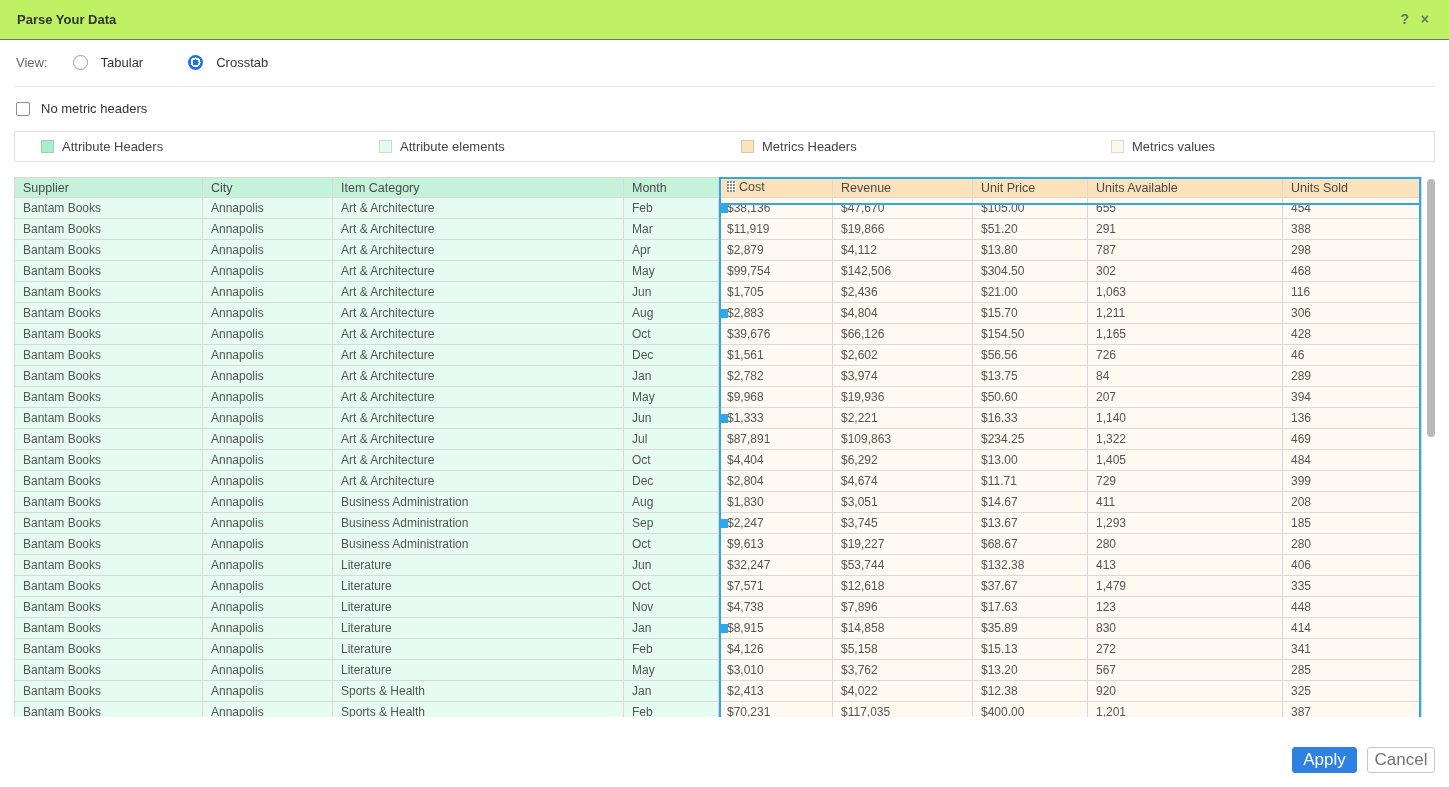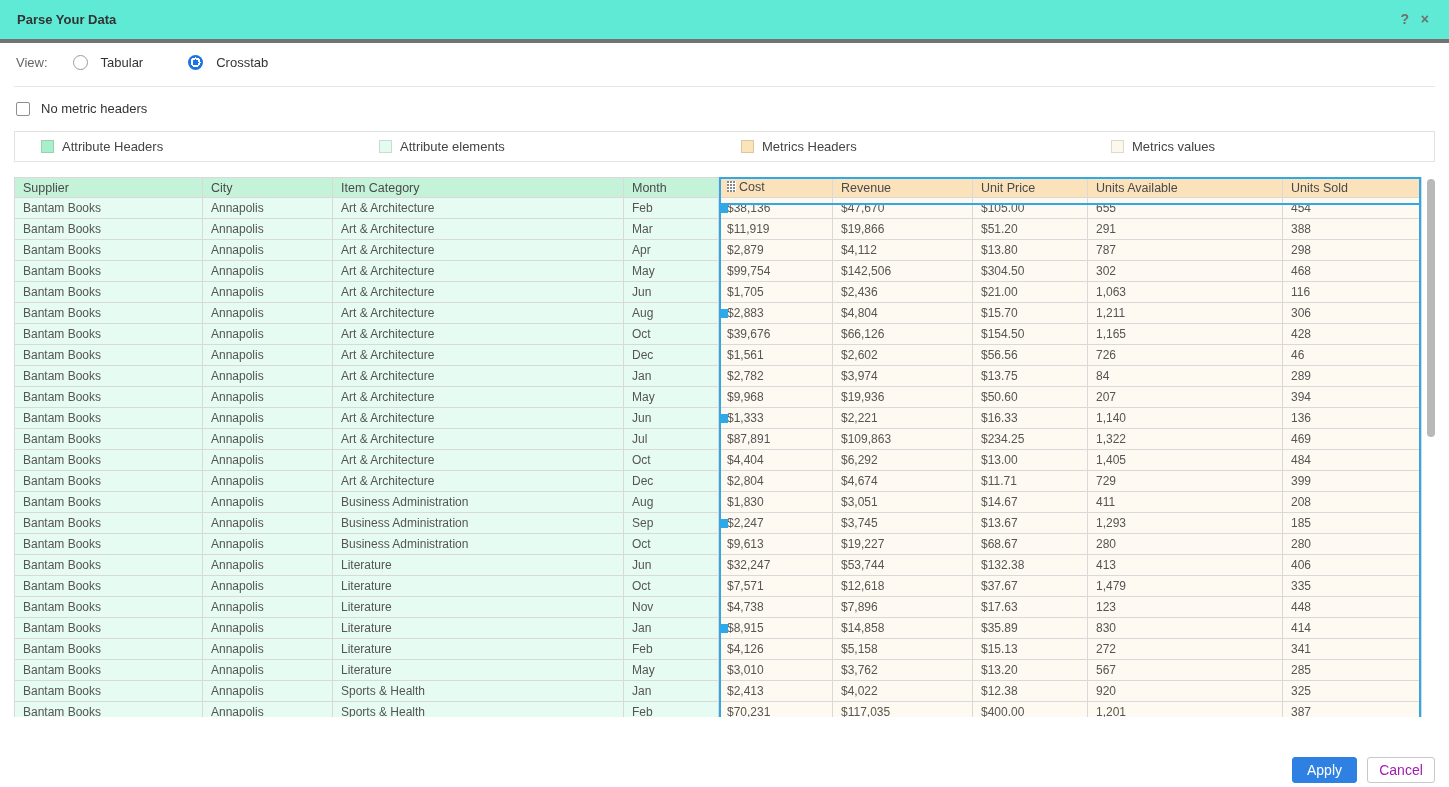--- a/index.html
+++ b/index.html
@@ -1,21 +1,21 @@
 <!DOCTYPE html>
 <html style="--attr-header: #c5f3da; --attr-cell: #e6fbf1; --metric-header: #fbe2ba; --metric-cell: #fffaf1; --selection: #2fa8e8; --apply-button: #2f80e3; --radio-blue: #1a73e8;"><head>
 <meta charset="utf-8">
 <style>
   html,body{margin:0;padding:0;overflow:hidden;}
   body{
     width:1449px;height:787px;position:relative;background:#fff;
     font-family:"Liberation Sans", sans-serif;color:#333;
   }
   
-  .titlebar{position:absolute;left:0;top:0;right:0;height:39px;background:#5eead4;border-bottom:4px solid #737373;}
+  .titlebar{position:absolute;left:0;top:0;right:0;height:39px;background:#bef264;border-bottom:1px solid #737373;}
   .dialog-title{position:absolute;left:17px;top:12px;font-size:13px;font-weight:bold;color:#333;}
   .tb-icon{position:absolute;top:11px;font-size:14px;font-weight:bold;color:#6f6f6f;cursor:pointer;line-height:16px;}
   .help-icon{right:40px;}
   .close-icon{right:20px;}
   
   .view-row{position:absolute;left:16px;top:54px;height:16px;display:flex;align-items:center;}
   .view-label{font-size:13px;color:#666;margin-right:25px;}
   .radio-option{display:flex;align-items:center;cursor:pointer;}
   .radio{width:15px;height:15px;border-radius:50%;border:1px solid #9c9c9c;background:#fff;box-sizing:border-box;flex:0 0 auto;}
   .radio.selected{border:none;background:radial-gradient(circle, var(--radio-blue) 0 3px, #fff 3px 5px, var(--radio-blue) 5px 8px);}
@@ -46,23 +46,23 @@
   td.metric{background:var(--metric-cell);}
   .grid-icon{display:inline-block;vertical-align:-1px;margin-right:3px;}
   
   .sel-box{position:absolute;border:2px solid var(--selection);box-sizing:border-box;pointer-events:none;}
   .sel-header{left:705px;top:0;width:702px;height:28px;}
   .sel-values{left:705px;top:26px;width:702px;height:530px;}
   .sel-handle{position:absolute;left:707px;width:7px;height:9px;background:var(--selection);cursor:pointer;}
   
   .vscroll-thumb{position:absolute;right:0;top:2px;width:8px;height:258px;background:#b9b9b9;border-radius:4px;cursor:pointer;}
   
-  .btn{position:absolute;top:747px;height:26px;font-size:14px;font-family:"Liberation Sans",sans-serif;border-radius:3px;cursor:pointer;margin-top:10px;}
+  .btn{position:absolute;top:747px;height:26px;font-size:17px;font-family:"Liberation Sans",sans-serif;border-radius:3px;cursor:pointer;}
   .apply-btn{right:92px;width:65px;background:var(--apply-button);color:#fff;border:1px solid var(--apply-button);}
-  .cancel-btn{right:14px;width:68px;background:#fff;color:#a21caf;border:1px solid #c8c8c8;}
+  .cancel-btn{right:14px;width:68px;background:#fff;color:#737373;border:1px solid #c8c8c8;}
 </style>
 </head>
 <body>
 
 <div class="titlebar">
   <span class="dialog-title">Parse Your Data</span>
   <span class="tb-icon help-icon">?</span>
   <span class="tb-icon close-icon">×</span>
 </div>
 

